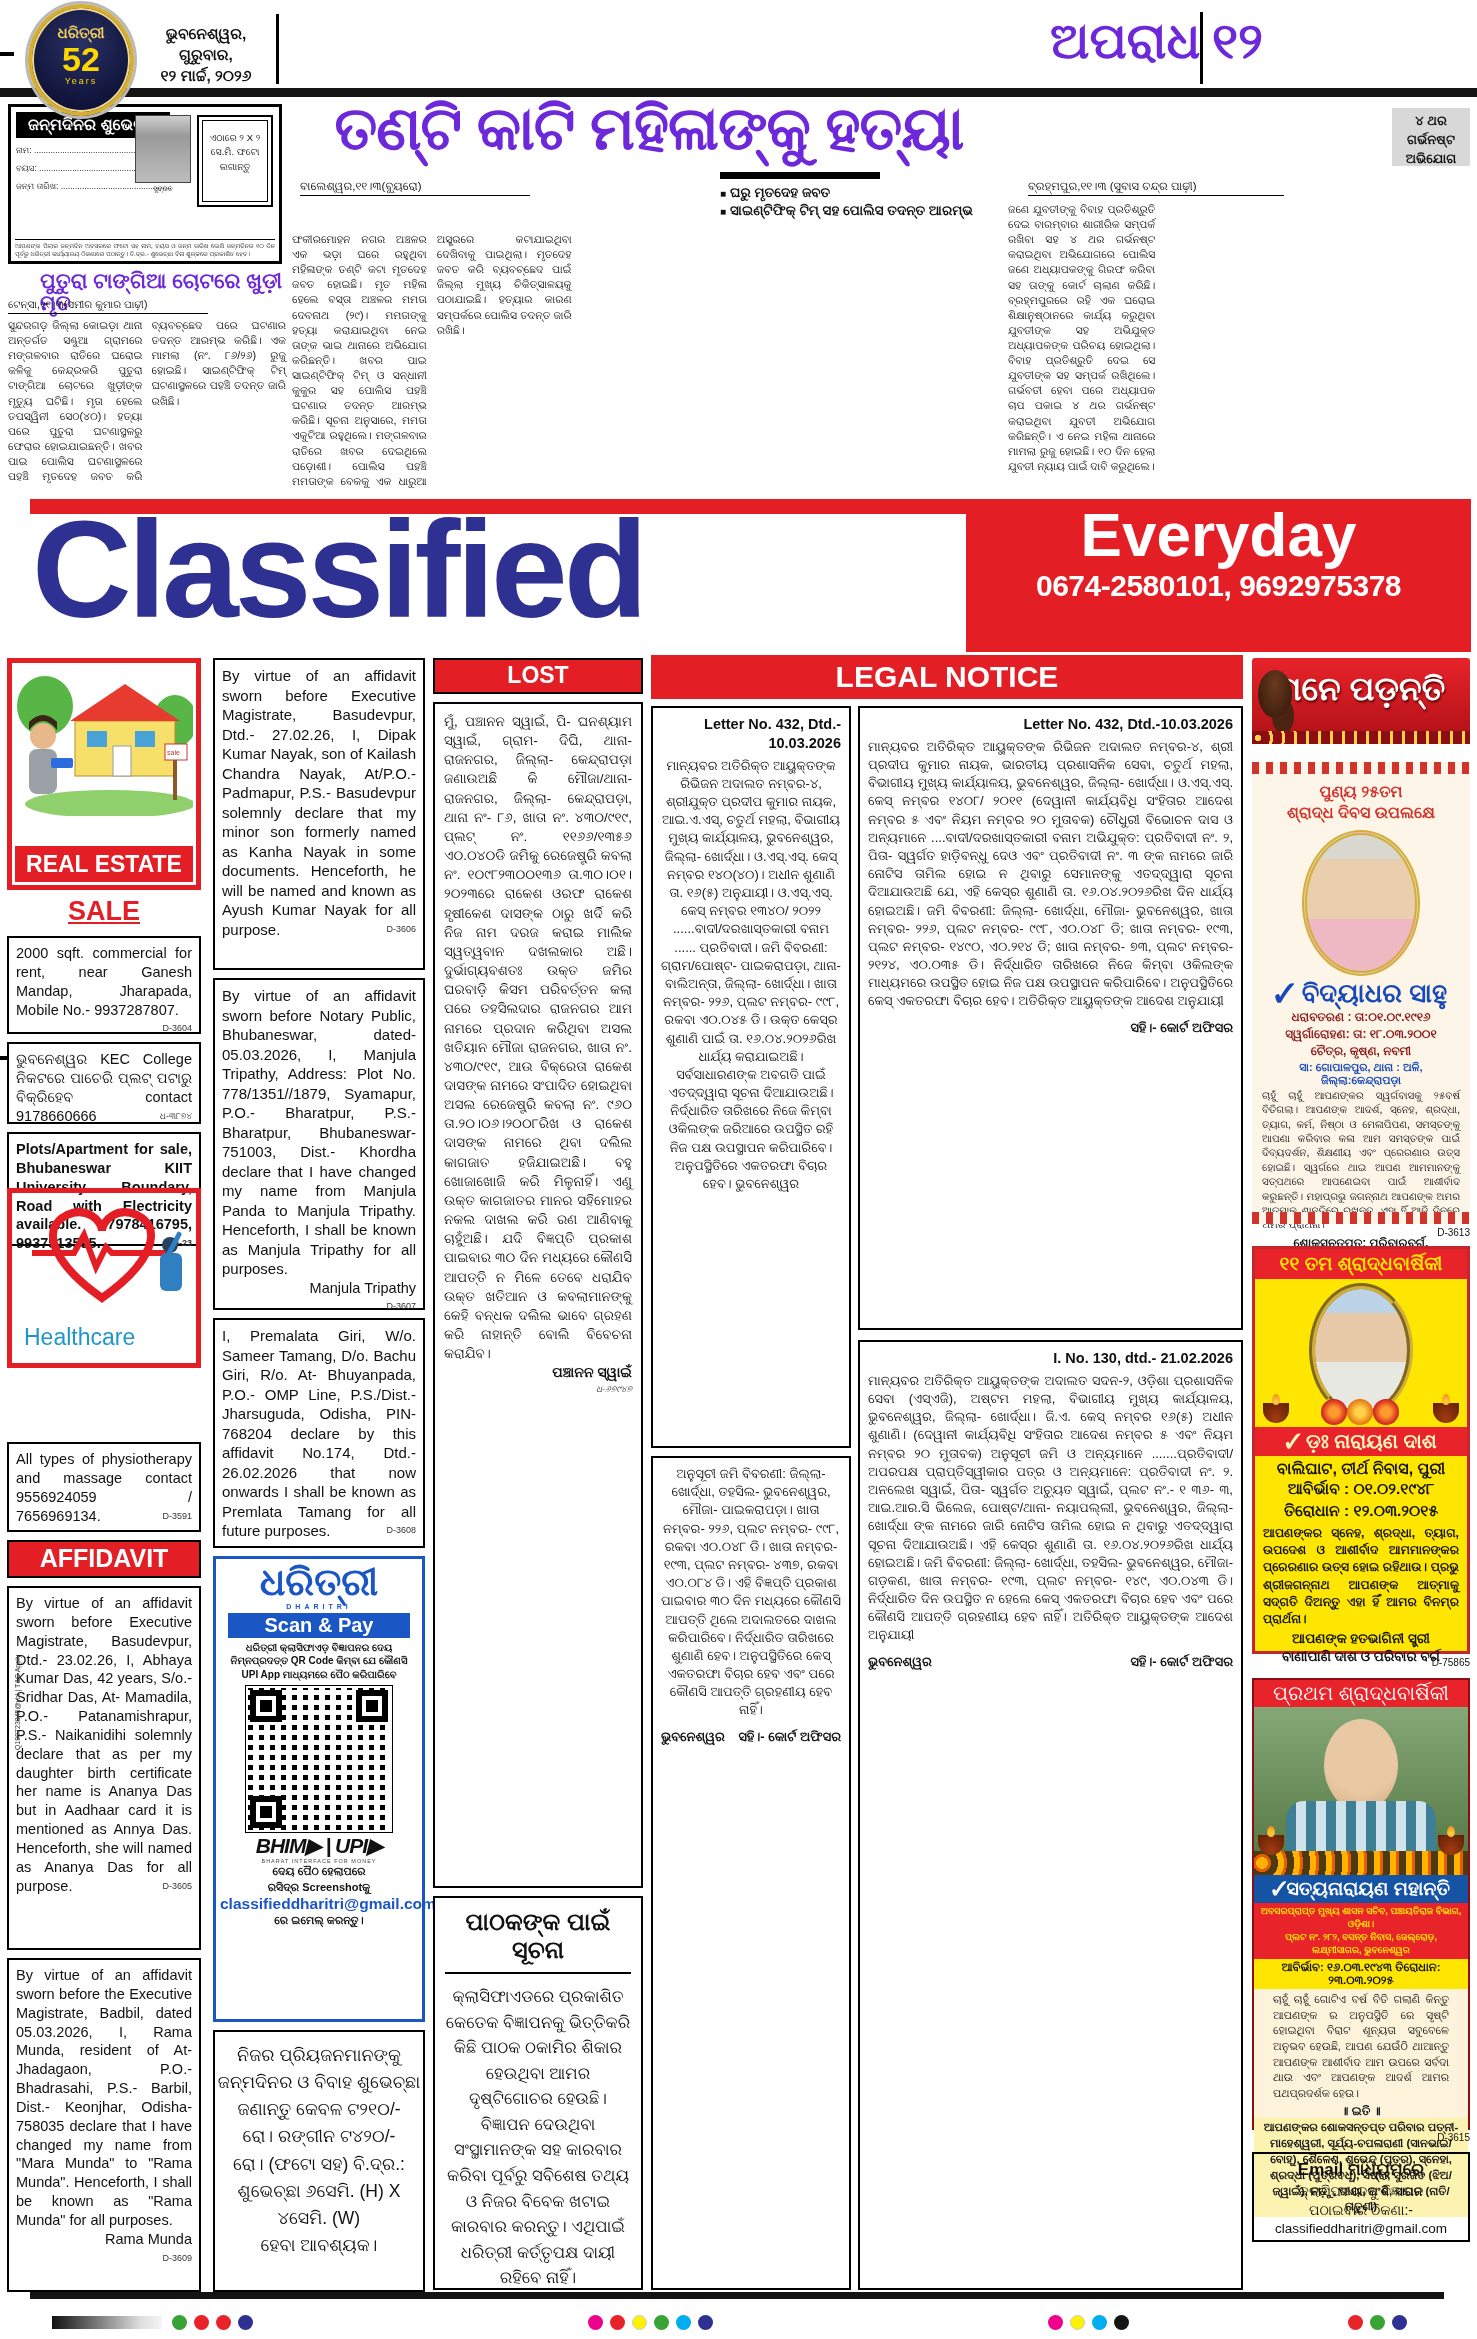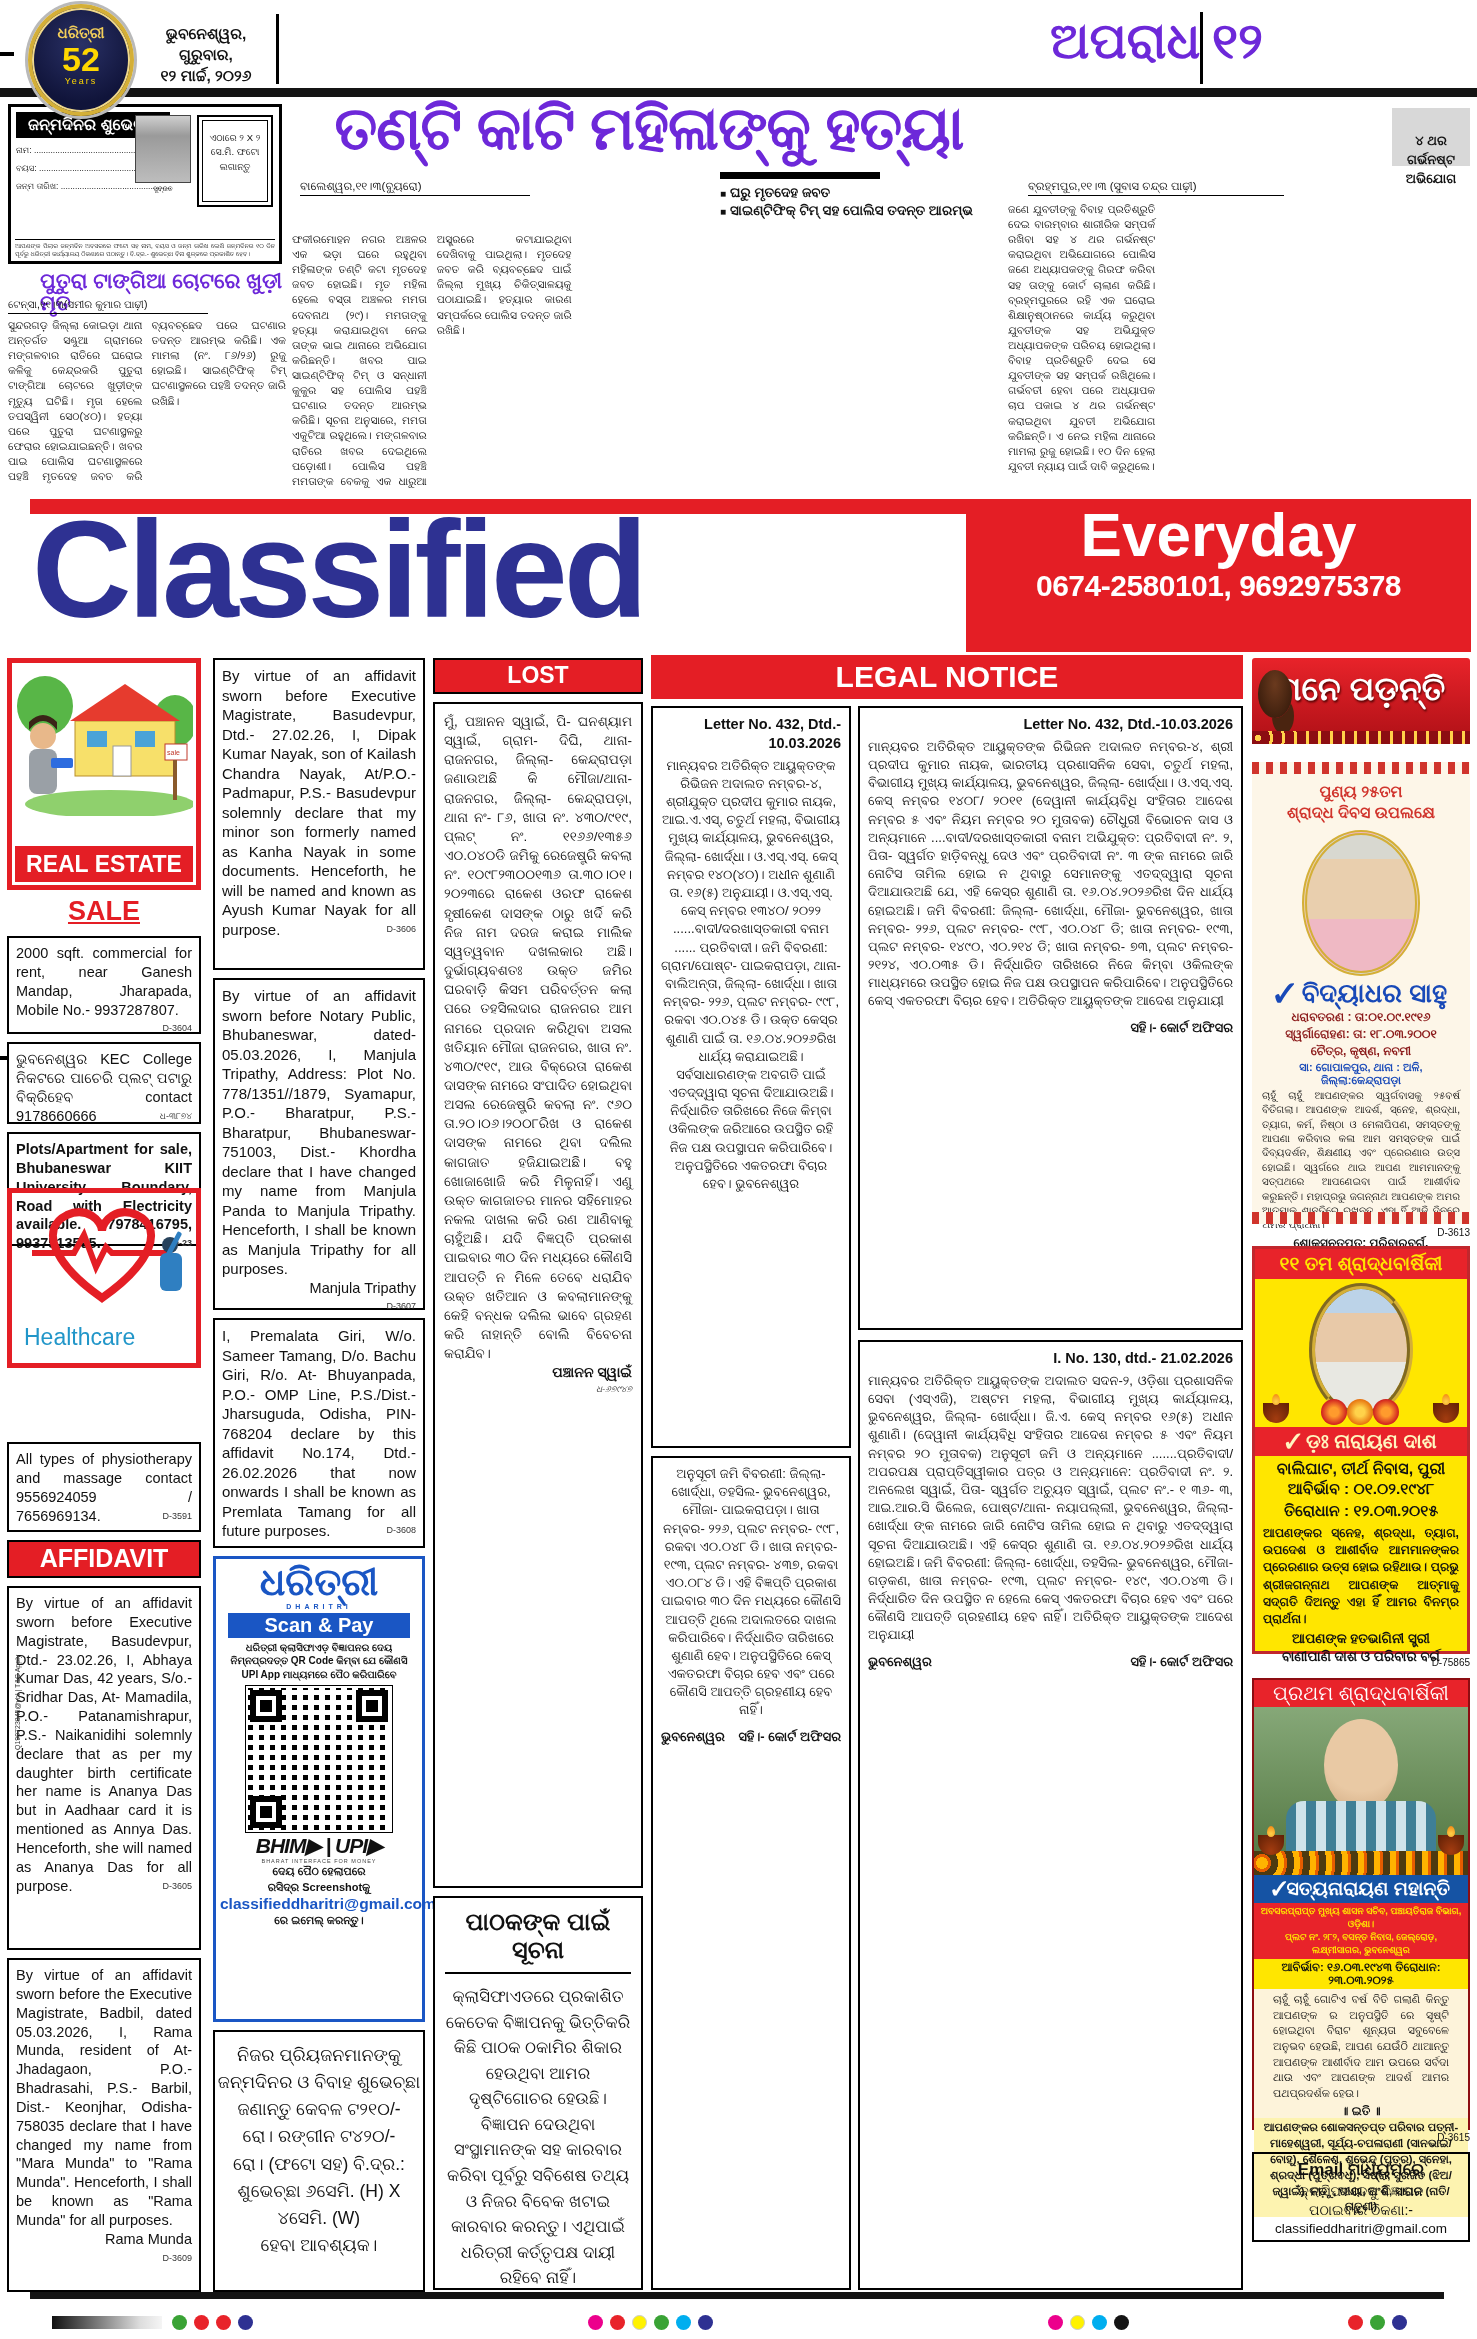--- a/index.html
+++ b/index.html
@@ -38,21 +38,21 @@
   #a1-by{left:8px;top:298px;width:200px;font-size:10.5px;border-bottom:1px solid #000;padding-bottom:2px;}
   #a1-body{left:8px;top:318px;width:278px;height:178px;column-count:2;column-gap:9px;font-size:10.8px;line-height:1.4;column-fill:auto;}
   #main-title{left:292px;top:94px;width:714px;font-size:60px;text-align:center;letter-spacing:-1px;}
   #main-by{left:300px;top:180px;width:230px;font-size:11.5px;border-bottom:1px solid #000;padding-bottom:2px;}
   #main-bullets{left:720px;top:172px;width:288px;}
   #main-bullets .bar{width:160px;height:7px;background:#000;margin-bottom:5px;}
   #main-bullets .b{font-size:13.5px;font-weight:700;line-height:1.3;}
   .bullet:before{content:"■";font-size:10px;margin-right:4px;}
   #main-body{left:292px;top:232px;width:714px;height:264px;column-count:5;column-gap:10px;font-size:10.8px;line-height:1.4;column-fill:auto;}
   #a3-title{left:1008px;top:112px;width:380px;font-size:32px;line-height:1.05;text-align:center;}
-  #a3-tag{left:1392px;top:108px;width:78px;height:58px;background:#d8d8d8;font-size:13px;font-weight:700;text-align:center;padding-top:24px;line-height:1.45;}
+  #a3-tag{left:1392px;top:108px;width:78px;height:58px;background:#d8d8d8;font-size:13px;font-weight:700;text-align:center;padding-top:4px;line-height:1.45;}
   #a3-by{left:1028px;top:180px;width:256px;font-size:11.5px;border-bottom:1px solid #000;padding-bottom:2px;}
   #a3-body{left:1008px;top:202px;width:462px;height:294px;column-count:3;column-gap:10px;font-size:10.8px;line-height:1.4;column-fill:auto;}
   
   #ban-strip{left:30px;top:499px;width:936px;height:15px;background:var(--red);}
   #ban-word{left:32px;top:498px;width:934px;font-size:138px;font-weight:700;color:var(--blue);letter-spacing:-4px;line-height:1.04;}
   #ban-right{left:966px;top:499px;width:505px;height:153px;background:var(--red);color:#fff;text-align:center;}
   #ban-right .ev{font-size:62px;font-weight:800;line-height:1.1;margin-top:2px;}
   #ban-right .ph{font-size:30px;font-weight:800;letter-spacing:-0.5px;}
   
   .ad{padding:6px 7px;font-size:14.5px;line-height:1.3;}

